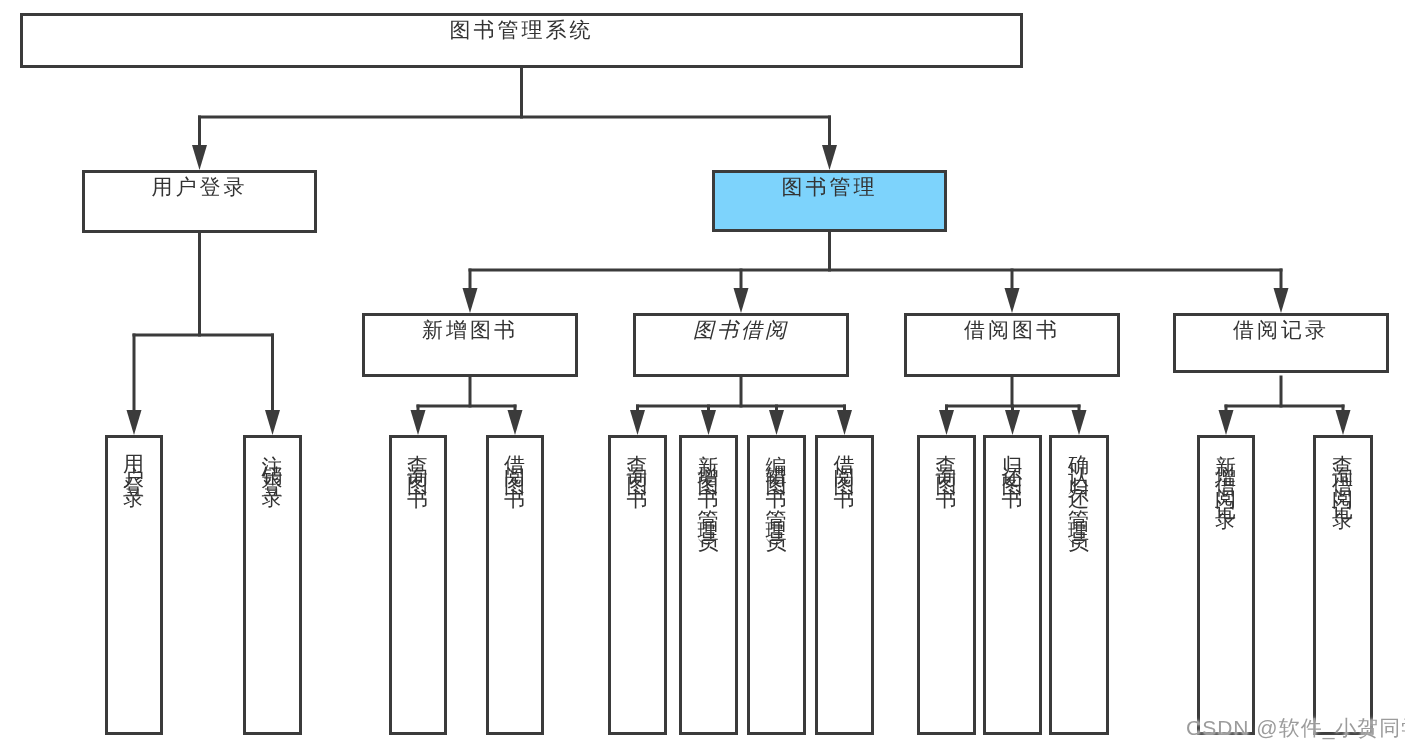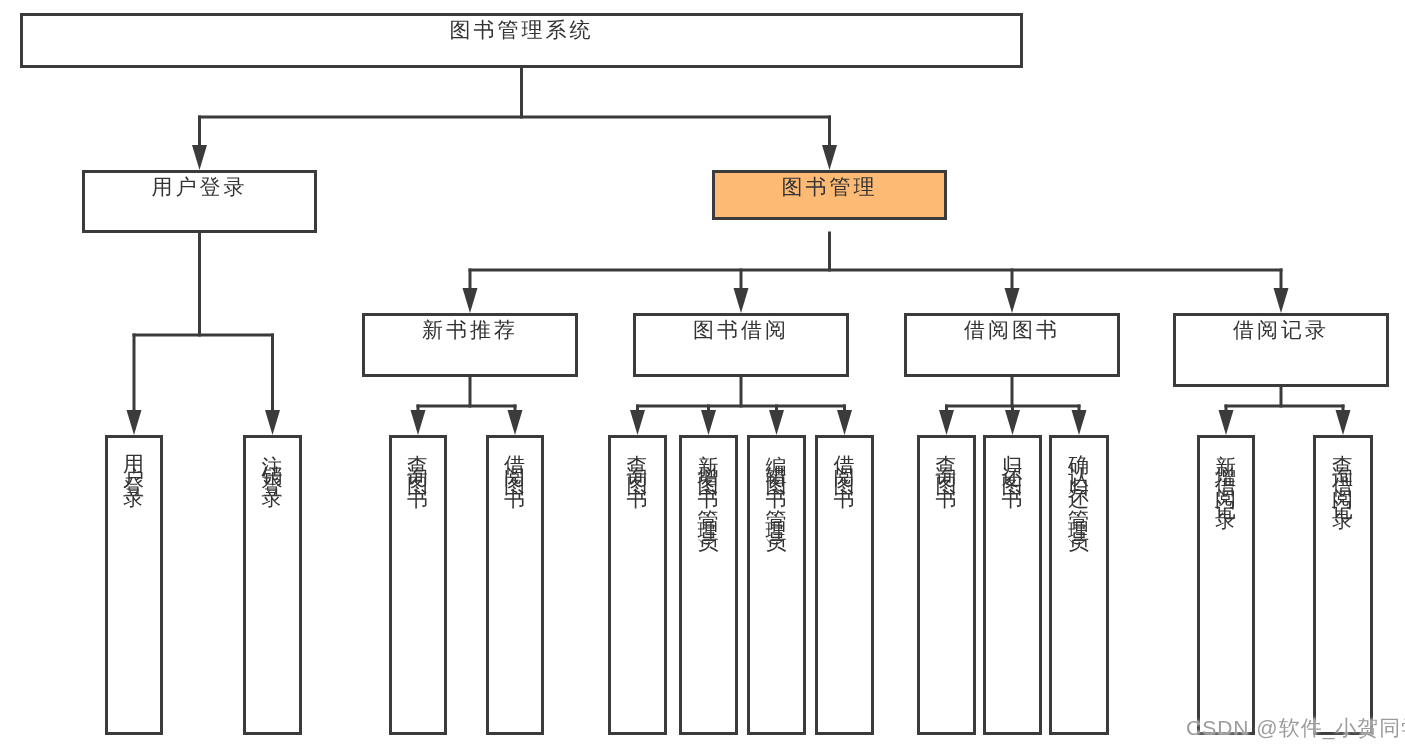--- a/index.html
+++ b/index.html
@@ -110,33 +110,33 @@
       <line x1="1343" y1="406" x2="1343" y2="417" stroke="#3b3b3b" stroke-width="3" stroke-linecap="square"></line>
       <polygon points="1335.5,410 1350.5,410 1343,435" fill="#3b3b3b"></polygon>
     </svg>
   <div id="nodes">
       <div class="node h" style="left: 20px; top: 13px; width: 1003px; height: 55px; border-color: rgb(59, 59, 59); background: rgb(255, 255, 255); color: rgb(51, 51, 51);">
         <span>图书管理系统</span>
       </div>
       <div class="node h" style="left: 82px; top: 170px; width: 235px; height: 63px; border-color: rgb(59, 59, 59); background: rgb(255, 255, 255); color: rgb(51, 51, 51);">
         <span>用户登录</span>
       </div>
-      <div class="node h" style="left: 712px; top: 170px; width: 235px; height: 50px; border-color: rgb(59, 59, 59); background: #fdba74; color: rgb(51, 51, 51);">
+      <div class="node h" style="left: 712px; top: 170px; width: 235px; height: 62px; border-color: rgb(59, 59, 59); background: #7dd3fc; color: rgb(51, 51, 51);">
         <span>图书管理</span>
       </div>
       <div class="node h" style="left: 362px; top: 313px; width: 216px; height: 64px; border-color: rgb(59, 59, 59); background: rgb(255, 255, 255); color: rgb(51, 51, 51);">
-        <span>新书推荐</span>
+        <span>新增图书</span>
       </div>
-      <div class="node h" style="left: 633px; top: 313px; width: 216px; height: 64px; border-color: rgb(59, 59, 59); background: rgb(255, 255, 255); color: rgb(51, 51, 51);">
+      <div class="node h" style="left: 633px; top: 313px; width: 216px; height: 64px; border-color: rgb(59, 59, 59); background: rgb(255, 255, 255); color: rgb(51, 51, 51); font-style: italic;">
         <span>图书借阅</span>
       </div>
       <div class="node h" style="left: 904px; top: 313px; width: 216px; height: 64px; border-color: rgb(59, 59, 59); background: rgb(255, 255, 255); color: rgb(51, 51, 51);">
         <span>借阅图书</span>
       </div>
-      <div class="node h" style="left: 1173px; top: 313px; width: 216px; height: 74px; border-color: rgb(59, 59, 59); background: rgb(255, 255, 255); color: rgb(51, 51, 51);">
+      <div class="node h" style="left: 1173px; top: 313px; width: 216px; height: 60px; border-color: rgb(59, 59, 59); background: rgb(255, 255, 255); color: rgb(51, 51, 51);">
         <span>借阅记录</span>
       </div>
       <div class="node v" style="left: 105px; top: 435px; width: 58px; height: 300px; border-color: rgb(59, 59, 59); background: rgb(255, 255, 255); color: rgb(51, 51, 51);">
         <span>用户登录</span>
       </div>
       <div class="node v" style="left: 243px; top: 435px; width: 59px; height: 300px; border-color: rgb(59, 59, 59); background: rgb(255, 255, 255); color: rgb(51, 51, 51);">
         <span>注销登录</span>
       </div>
       <div class="node v" style="left: 389px; top: 435px; width: 58px; height: 300px; border-color: rgb(59, 59, 59); background: rgb(255, 255, 255); color: rgb(51, 51, 51);">
         <span>查询图书</span>

